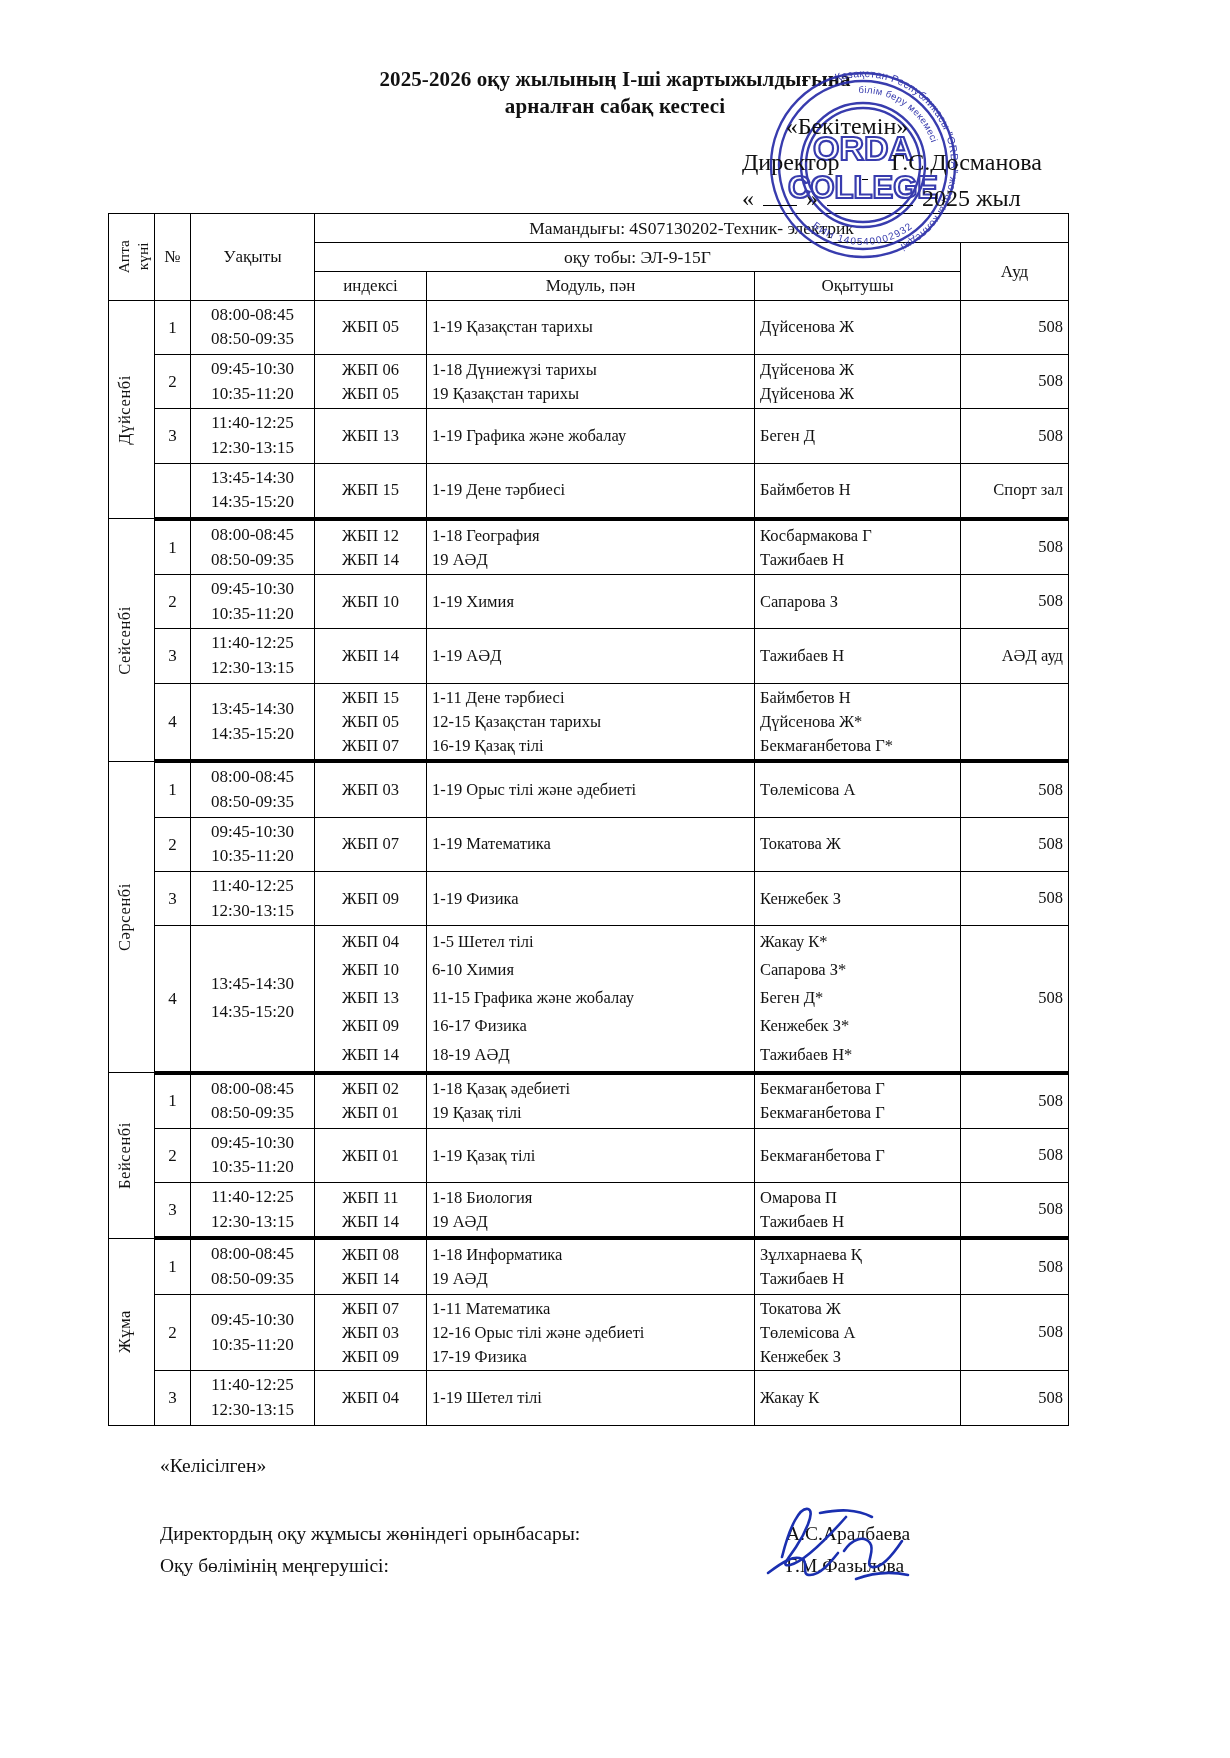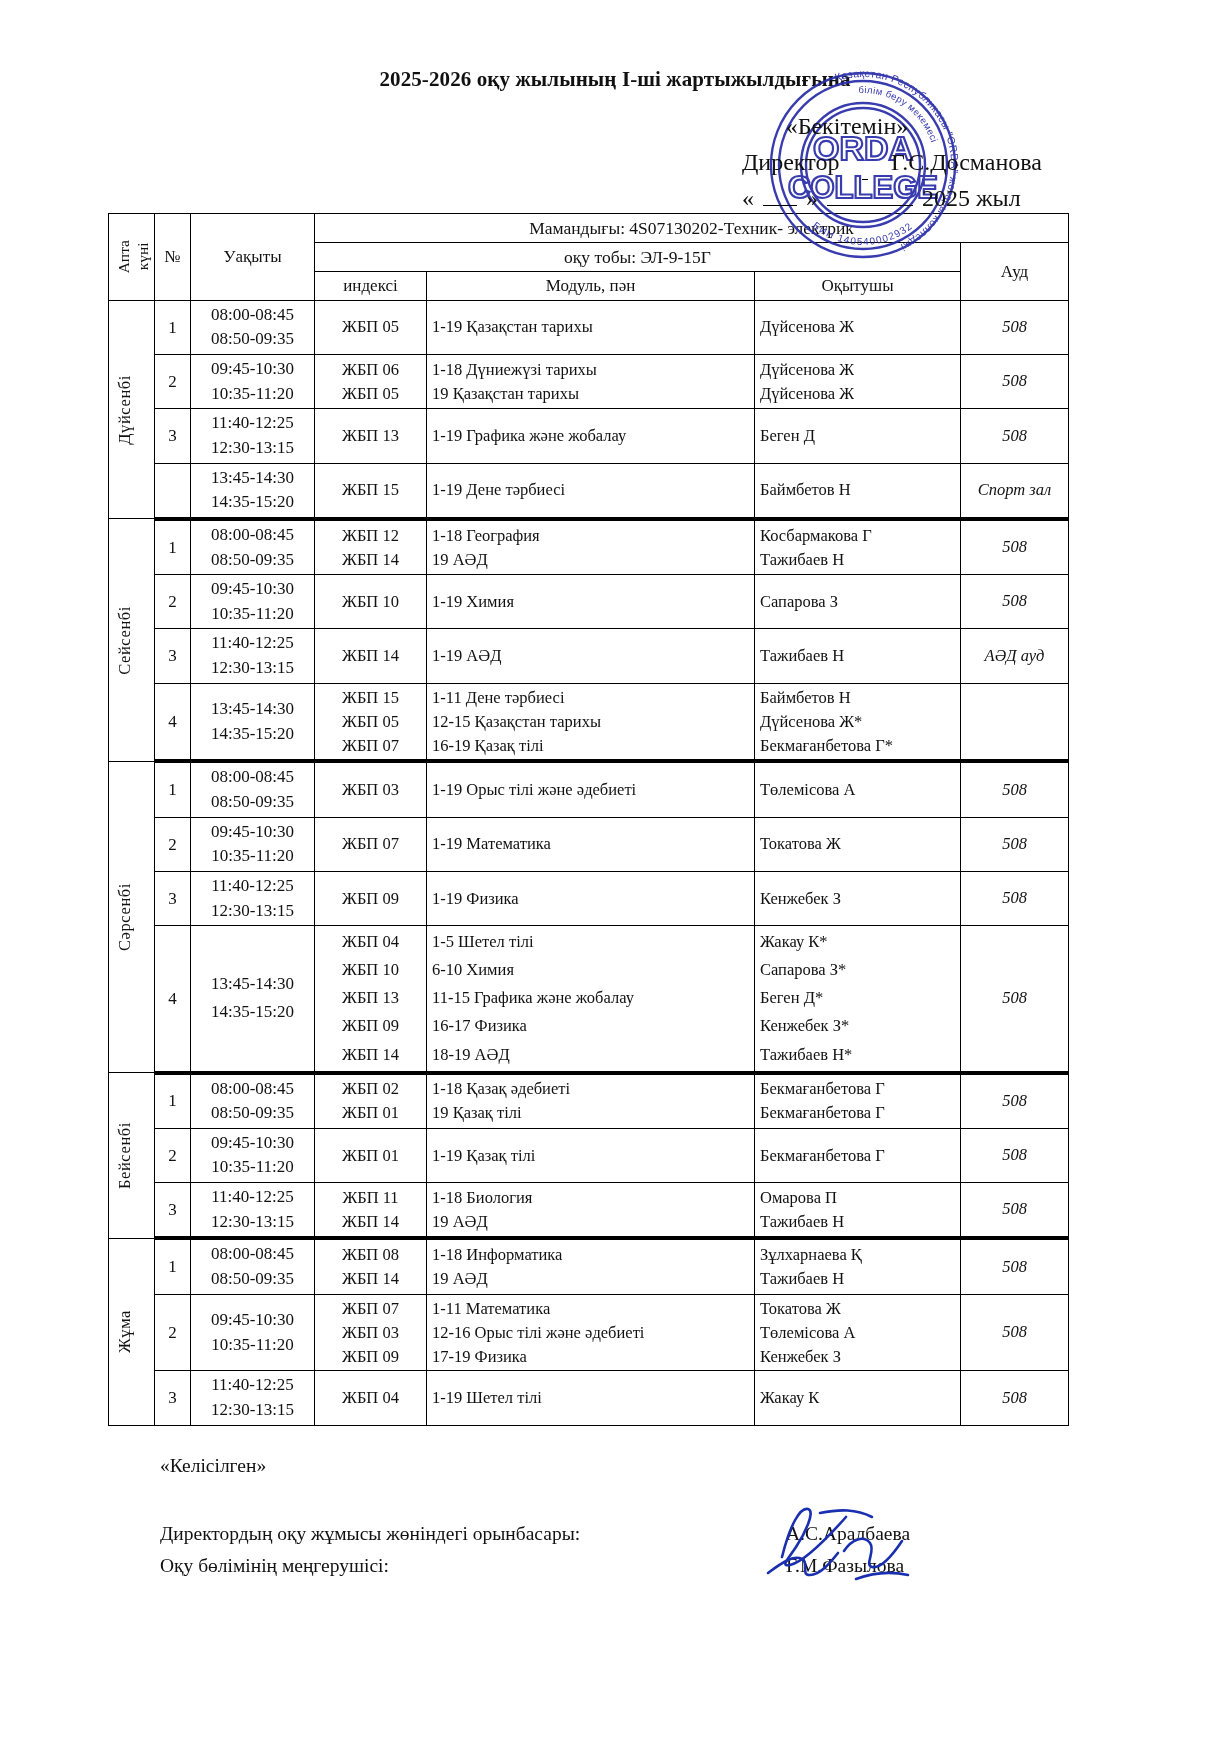--- a/index.html
+++ b/index.html
@@ -140,21 +140,21 @@
     font-size: 15.5px;
     line-height: 1.25;
   }
 
   td.day-cell { padding: 4px 0; }
   td.num   { text-align: center; font-size: 17px; }
   td.time  { text-align: center; font-weight: bold; font-size: 17px; white-space: nowrap; }
   td.idx   { text-align: center; }
   td.subj  { text-align: left; padding-left: 8px; }
   td.teach { text-align: left; padding-left: 8px; margin-left: 42px; }
-  td.room  { text-align: center; font-style: italic; }
+  td.room  { text-align: right; }
 
   .stack > div { line-height: 1.45; }
   .tall .stack > div { line-height: 1.7; }
 
   
   tr.day-end > td { border-bottom: 4px solid #000; }
   tr.hdr-end > th { border-bottom: 1.6px solid #000; }
 
   
   .footer {
@@ -184,20 +184,21 @@
     pointer-events: none;
   }
 </style>
 </head>
 <body>
 
 <div class="page">
 
   <div class="title-block">
     <div class="title-line">2025-2026 оқу жылының I-ші  жартыжылдығына</div>
+    <div class="title-line">арналған сабақ кестесі</div>
   </div>
 
   <svg class="stamp" viewBox="0 0 206 206">
     <defs>
       <path id="ringOuter" d="M103,103 m-88,0 a88,88 0 1,1 176,0 a88,88 0 1,1 -176,0"></path>
       <path id="ringInner" d="M103,103 m-72,0 a72,72 0 1,1 144,0 a72,72 0 1,1 -144,0"></path>
       <path id="ringBottom" d="M103,103 m-80,0 a80,80 0 1,0 160,0"></path>
     </defs>
     <g fill="none" stroke="#2a2ea8" stroke-width="2.4">
       <circle cx="103" cy="103" r="92"></circle>

